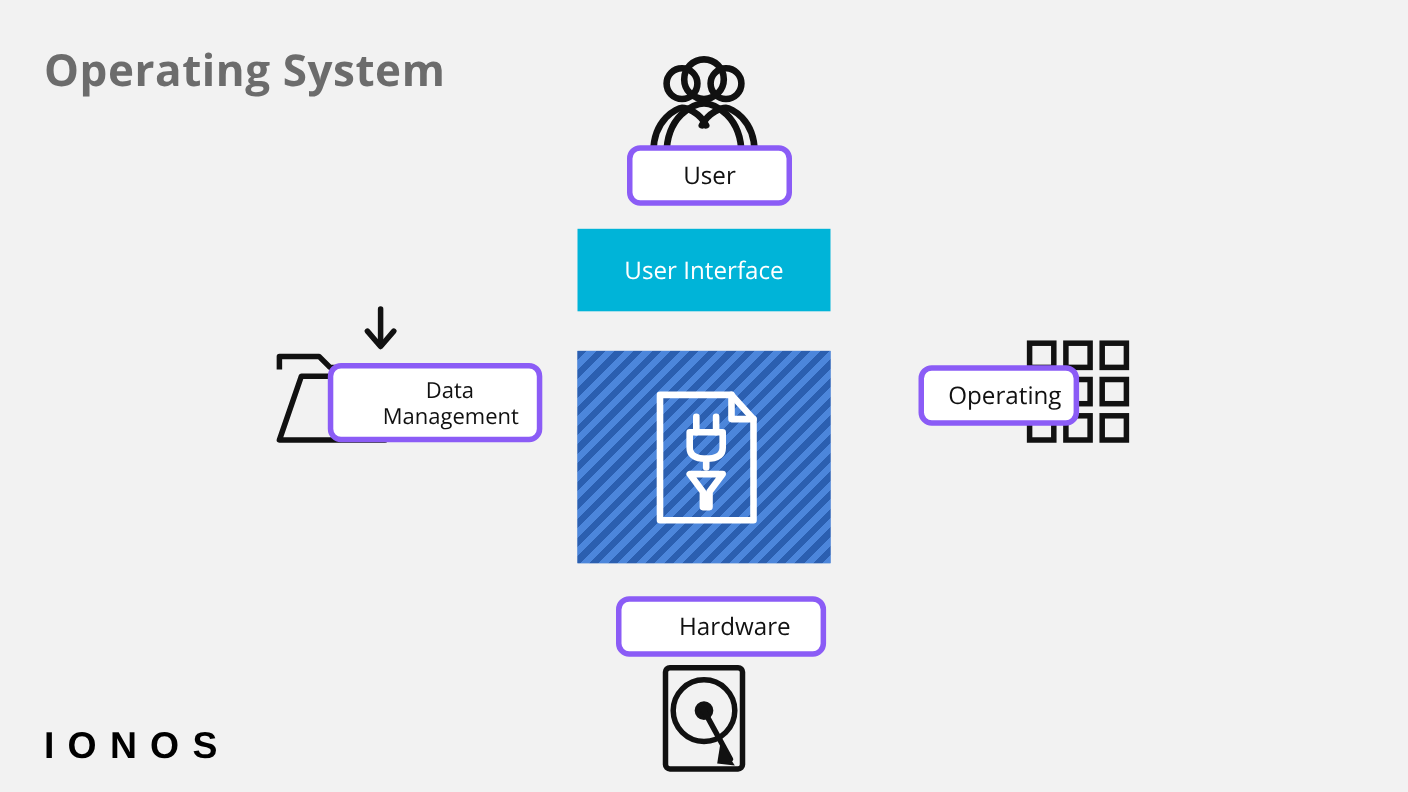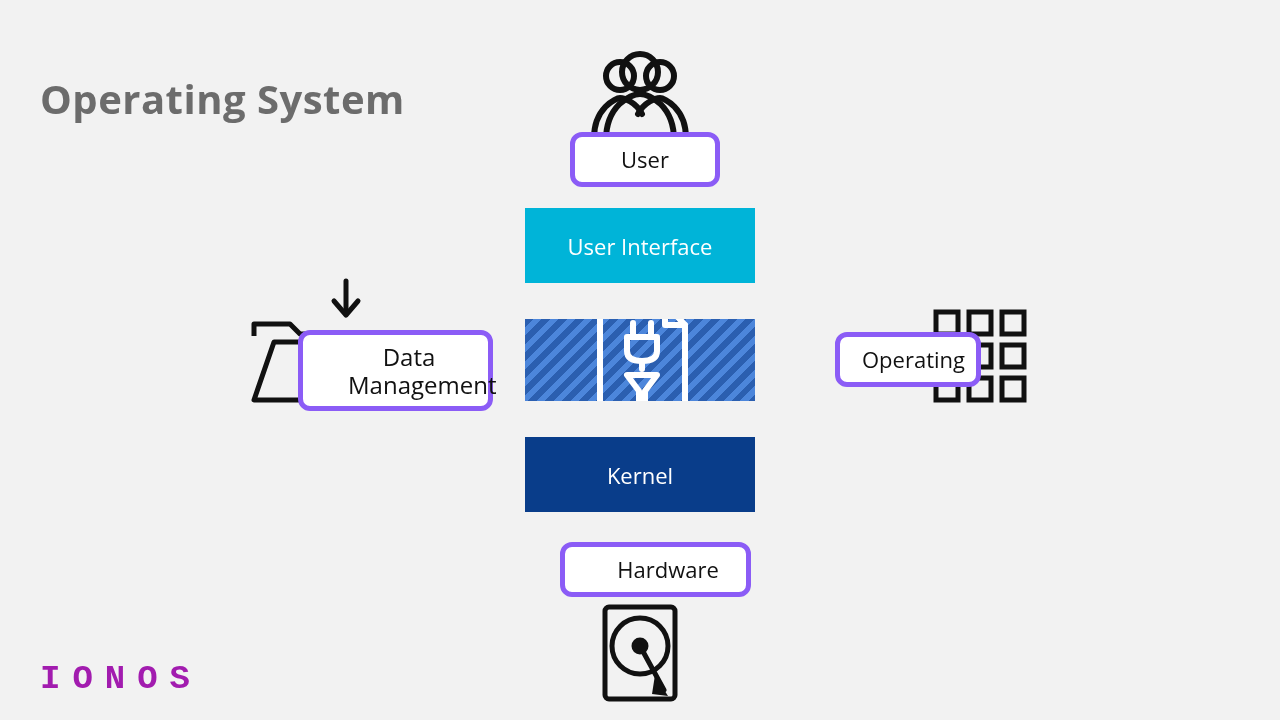--- a/index.html
+++ b/index.html
@@ -13,31 +13,30 @@
     position: relative;
   }
   .title {
     position: absolute;
     left: 40px;
     top: 35px;
     font-size: 40px;
     font-weight: 700;
     color: #6c6c6c;
     letter-spacing: 0.5px;
-    margin-top: 36px;
   }
   .brand {
     position: absolute;
     left: 40px;
     bottom: 22px;
     font-size: 34px;
     font-weight: 700;
     letter-spacing: 12px;
-    color: #a21caf;
-    font-family: Liberation Mono, monospace;
+    color: #000000;
+    font-family: Liberation Sans, sans-serif;
   }
   
   .os-stack {
     position: absolute;
     left: 525px;
     top: 208px;
     width: 230px;
     height: 304px;
     display: flex;
     flex-direction: column;
@@ -133,23 +132,20 @@
         <path d="M80 8 V30 H100"></path>
 
         <path d="M48 28 V42 M66 28 V42"></path>
         <path d="M42 42 H72 V56 Q72 66 57 66 Q42 66 42 56 Z"></path>
         <path d="M57 66 V74"></path>
 
         <path d="M42 80 H72 L60 96 V110 H54 V96 Z"></path>
       </g>
     </svg>
   </div>
-  <div class="os-kernel">
-    <span>Kernel</span>
-  </div>
 </div>
 
 <div class="pill" style="left:560px; top:542px; width:112px;padding-left:47px;">Hardware</div>
 
 <div class="icon-abs" style="left:600px; top:602px; width:80px; height:102px;">
   <svg viewBox="0 0 80 102" width="80" height="102">
     <g fill="none" stroke="#111" stroke-width="5" stroke-linejoin="round">
       <rect x="5" y="5" width="70" height="92" rx="4"></rect>
       <circle cx="40" cy="44" r="28"></circle>
       <circle cx="40" cy="44" r="6" fill="#111"></circle>
@@ -171,21 +167,21 @@
   <svg viewBox="0 0 128 96" width="128" height="96">
     <g fill="none" stroke="#111" stroke-width="5" stroke-linejoin="round">
 
       <path d="M8 24 V12 H44 L54 22 H112 V78"></path>
 
       <path d="M8 88 H104 L124 30 H28 Z"></path>
     </g>
   </svg>
 </div>
 
-<div class="pill small-pad" style="left:298px; top:330px; width:122px; font-size:24px;padding-left:45px;">Data
+<div class="pill small-pad" style="left:298px; top:330px; width:122px; font-size:20px;padding-left:45px;">Data
 Management</div>
 
 <div class="icon-abs" style="left:930px; top:306px; width:100px; height:100px;">
   <svg viewBox="0 0 100 100" width="100" height="100">
     <g fill="none" stroke="#111" stroke-width="5">
       <rect x="6" y="6" width="22" height="22"></rect>
       <rect x="39" y="6" width="22" height="22"></rect>
       <rect x="72" y="6" width="22" height="22"></rect>
       <rect x="6" y="39" width="22" height="22"></rect>
       <rect x="39" y="39" width="22" height="22"></rect>

